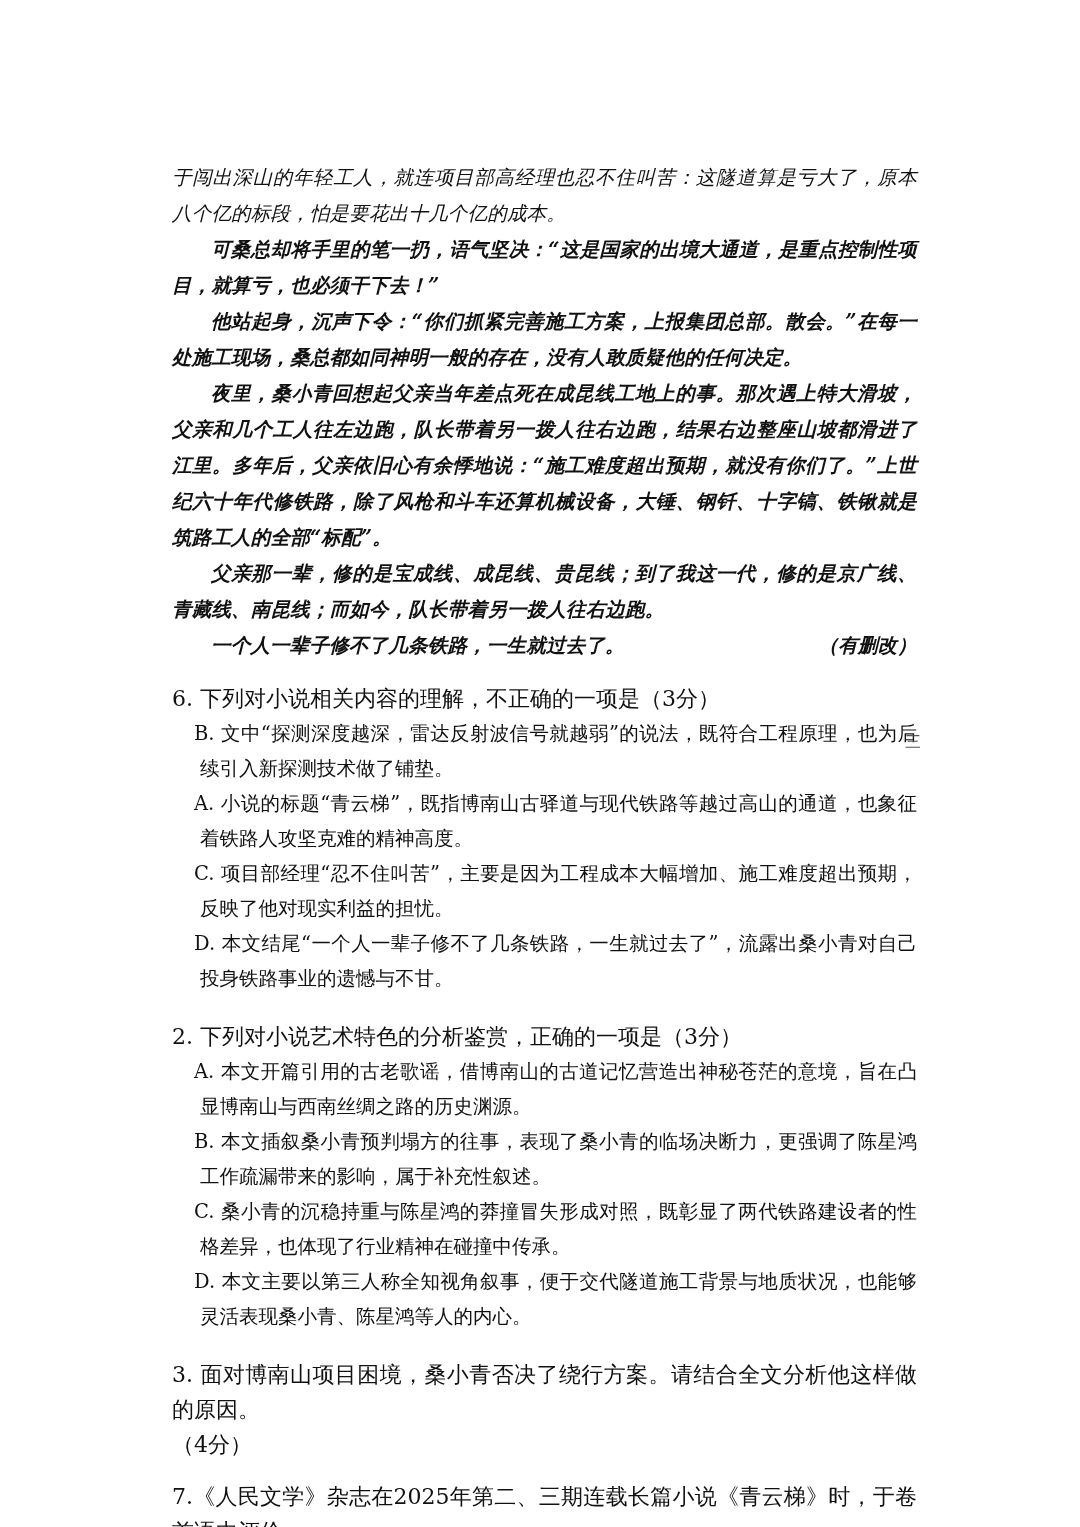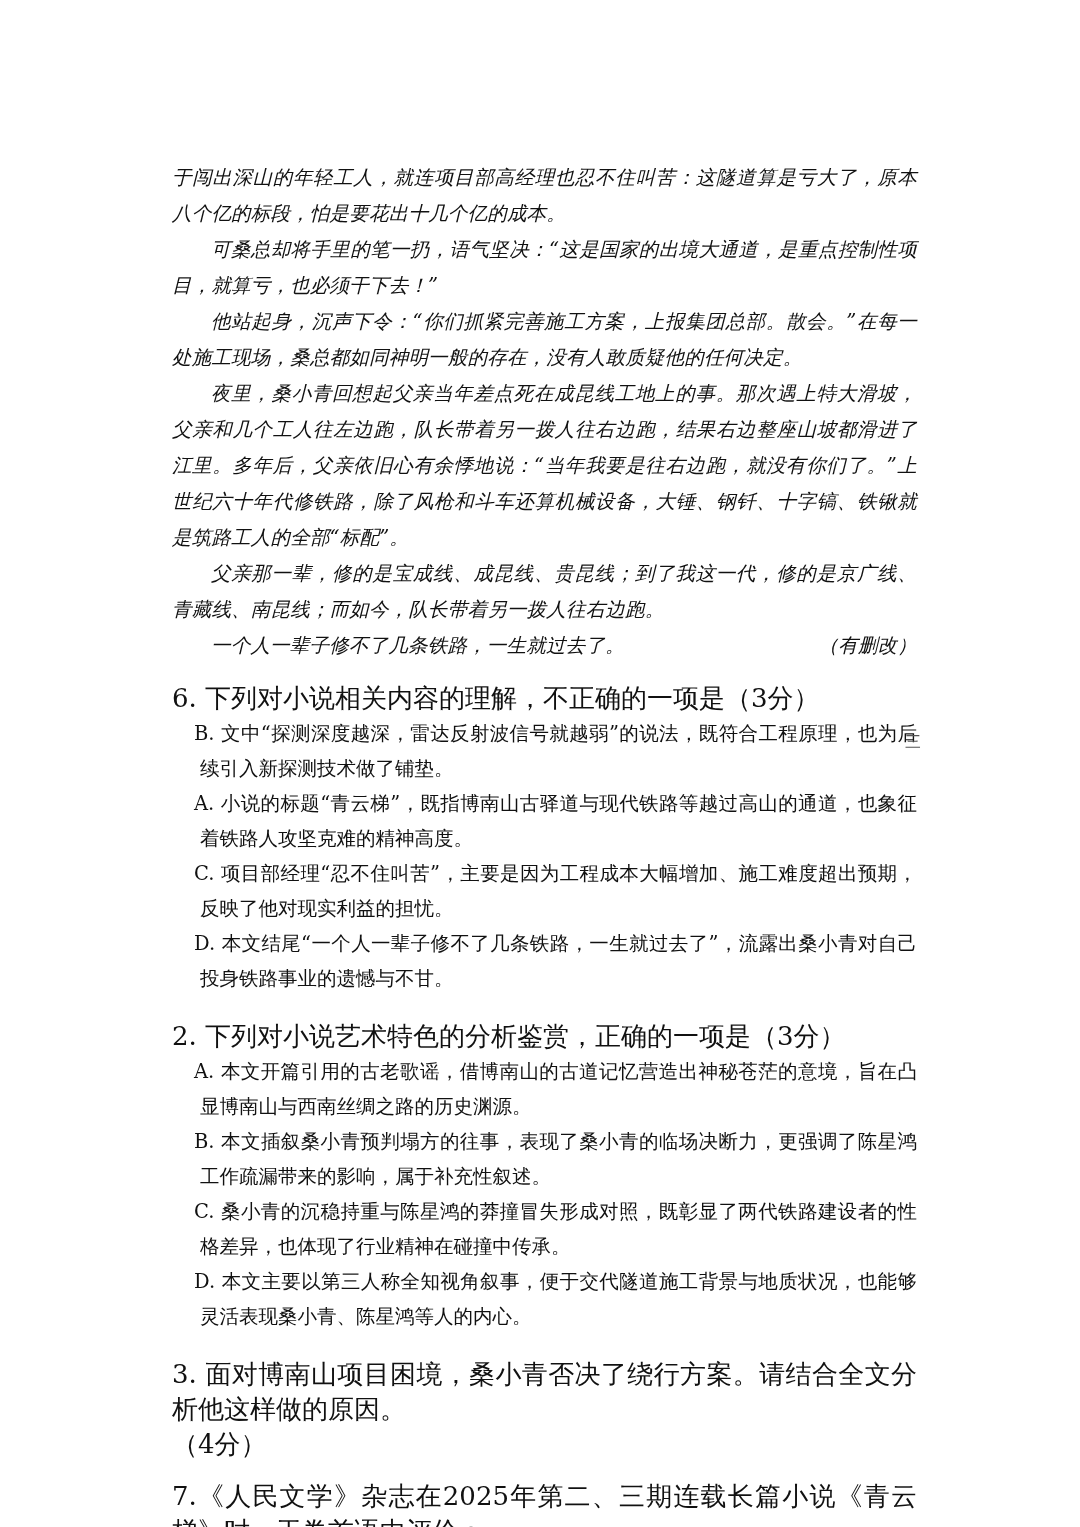--- a/index.html
+++ b/index.html
@@ -28,29 +28,29 @@
     width: 745px;
   }
   .para {
     font-size: 19.5px;
     line-height: 36px;
     text-align: justify;
     text-justify: inter-ideograph;
     letter-spacing: 0.2px;
     margin: 0;
   }
-  .indent2 { text-indent: 2em; }
+  .indent2 { text-indent: 2em; font-weight: bold; }
   .narr {
     font-style: italic;
   }
   .right-note {
     float: right;
   }
   .qline {
-    font-size: 26px;
+    font-size: 22px;
     line-height: 35px;
     margin: 0;
     text-align: justify;
     text-justify: inter-ideograph;
   }
   .q-block {
     margin-top: 9px;
   }
   .opt {
     font-size: 19.5px;
@@ -85,21 +85,21 @@
 </head>
 <body>
 
 <div class="page">
 
   <div class="content">
 
     <p class="para narr">于闯出深山的年轻工人，就连项目部高经理也忍不住叫苦：这隧道算是亏大了，原本八个亿的标段，怕是要花出十几个亿的成本。</p>
     <p class="para narr indent2">可桑总却将手里的笔一扔，语气坚决：“这是国家的出境大通道，是重点控制性项目，就算亏，也必须干下去！”</p>
     <p class="para narr indent2">他站起身，沉声下令：“你们抓紧完善施工方案，上报集团总部。散会。”在每一处施工现场，桑总都如同神明一般的存在，没有人敢质疑他的任何决定。</p>
-    <p class="para narr indent2">夜里，桑小青回想起父亲当年差点死在成昆线工地上的事。那次遇上特大滑坡，父亲和几个工人往左边跑，队长带着另一拨人往右边跑，结果右边整座山坡都滑进了江里。多年后，父亲依旧心有余悸地说：“当年我要是往右边跑，就没有你们了。”上世纪六十年代修铁路，除了风枪和斗车还算机械设备，大锤、钢钎、十字镐、铁锹就是筑路工人的全部“标配”。</p>
+    <p class="para narr indent2">夜里，桑小青回想起父亲当年差点死在成昆线工地上的事。那次遇上特大滑坡，父亲和几个工人往左边跑，队长带着另一拨人往右边跑，结果右边整座山坡都滑进了江里。多年后，父亲依旧心有余悸地说：“施工难度超出预期，就没有你们了。”上世纪六十年代修铁路，除了风枪和斗车还算机械设备，大锤、钢钎、十字镐、铁锹就是筑路工人的全部“标配”。</p>
     <p class="para narr indent2">父亲那一辈，修的是宝成线、成昆线、贵昆线；到了我这一代，修的是京广线、青藏线、南昆线；而如今，队长带着另一拨人往右边跑。</p>
     <p class="para narr indent2">
       <span>一个人一辈子修不了几条铁路，一生就过去了。</span><span class="right-note">（有删改）</span>
     </p>
 
     <div class="spacer-s"></div>
 
     <div class="q-block">
       <p class="qline">6. 下列对小说相关内容的理解，不正确的一项是（3分）</p>
       <p class="opt">B. 文中“探测深度越深，雷达反射波信号就越弱”的说法，既符合工程原理，也为后续引入新探测技术做了铺垫。</p>

